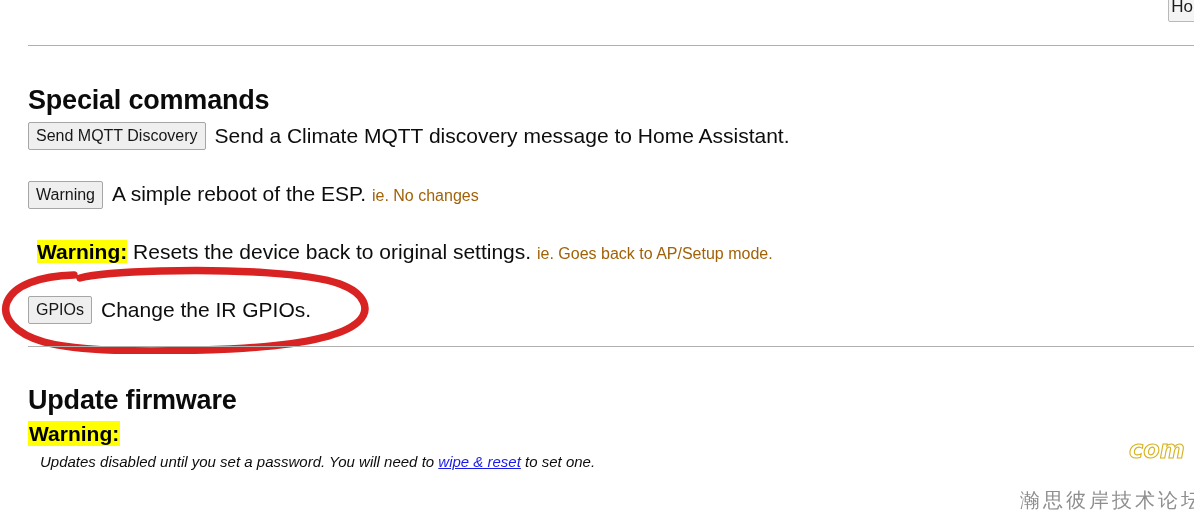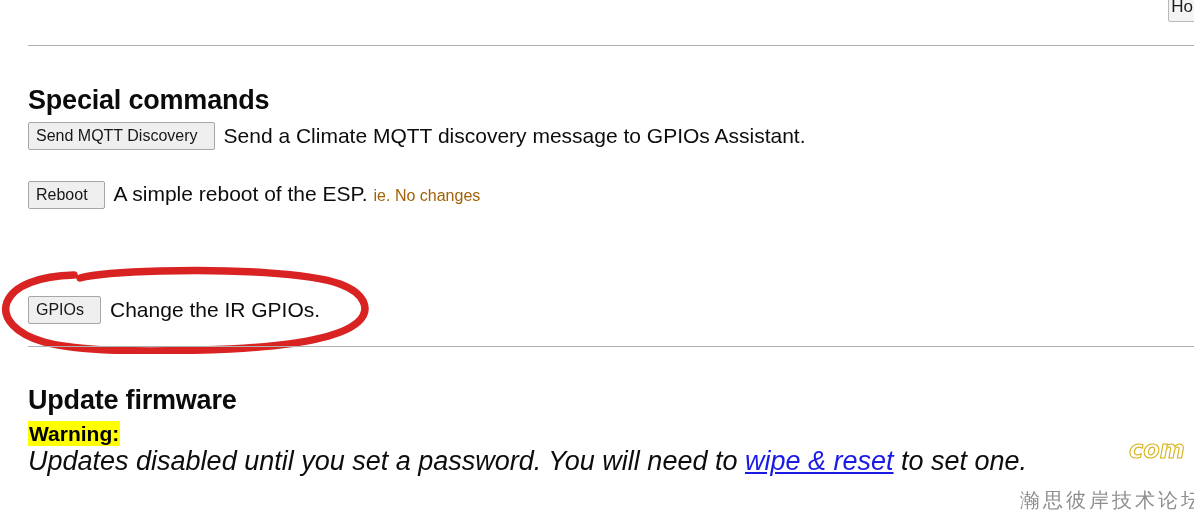--- a/index.html
+++ b/index.html
@@ -79,21 +79,21 @@
   #row-mqtt   { top: 122px; }
   #row-reboot { top: 181px; }
   #row-wipe   { top: 239px; }
   #row-gpios  { top: 296px; }
 
   .cmd-button {
     box-sizing: border-box;
     background: #efefef;
     border: 1px solid #a6a6a6;
     border-radius: 2px;
-    padding: 3px 16px 4px 7px;
+    padding: 3px 7px 4px 7px;
     font-family: "Liberation Sans", sans-serif;
     font-size: 16px;
     line-height: 19px;
     color: #171717;
     cursor: default;
   }
 
   .cmd-desc {
     margin-left: 9px;
     font-family: "Liberation Sans", sans-serif;
@@ -119,25 +119,25 @@
     font-family: "Liberation Sans", sans-serif;
     font-weight: bold;
     font-size: 21px;
     line-height: 25px;
     background: #ffff00;
     color: #000000;
     padding: 0 1px;
   }
   .fw-text {
     position: absolute;
-    left: 28px;
+    left: 40px;
     top: 448px;
     font-family: "Liberation Sans", sans-serif;
     font-style: italic;
-    font-size: 27px;
+    font-size: 15px;
     line-height: 27px;
     color: #0d0d0d;
     white-space: nowrap;
   }
   .fw-link {
     color: #1a1ae6;
     text-decoration: underline;
     font-style: italic;
     cursor: pointer;
   }
@@ -206,33 +206,38 @@
   <div class="home-button">Home</div>
 </div>
 
 <hr class="hr hr-top">
 
 <h2 class="section-heading" id="heading-special">Special commands</h2>
 
 <div class="cmd-row" id="row-mqtt">
   <button class="cmd-button">Send MQTT Discovery</button>
   <span class="cmd-desc">
-    <span>Send a Climate MQTT discovery message to GPIOs Assistant.</span>
+    <span>Send a Climate MQTT discovery message to Home Assistant.</span>
   </span>
 </div>
 
 <div class="cmd-row" id="row-reboot">
-  <button class="cmd-button">Reboot</button>
+  <button class="cmd-button">Warning</button>
   <span class="cmd-desc">
     <span>A simple reboot of the ESP.</span>
     <span class="cmd-note">ie. No changes</span>
   </span>
 </div>
 
 <div class="cmd-row" id="row-wipe">
+  <span class="cmd-desc">
+    <span class="warn-label">Warning:</span>
+    <span>Resets the device back to original settings.</span>
+    <span class="cmd-note">ie. Goes back to AP/Setup mode.</span>
+  </span>
 </div>
 
 <div class="cmd-row" id="row-gpios">
   <button class="cmd-button">GPIOs</button>
   <span class="cmd-desc">
     <span>Change the IR GPIOs.</span>
   </span>
 </div>
 
 <svg class="red-circle" viewBox="0 0 380 92">

